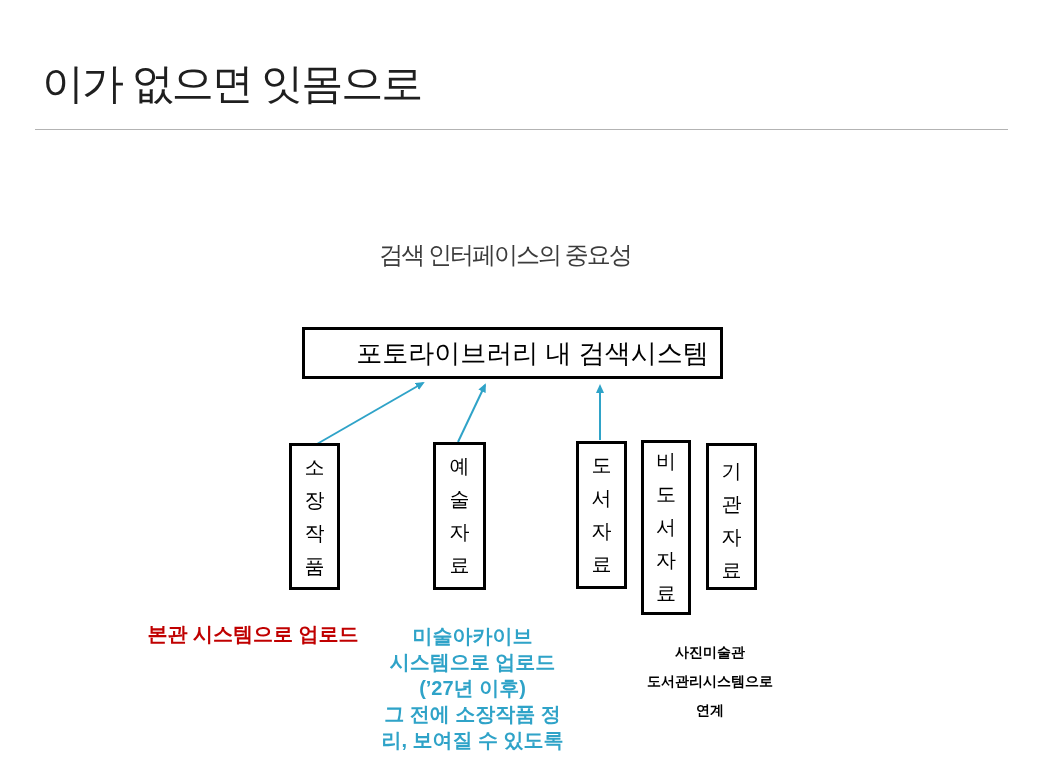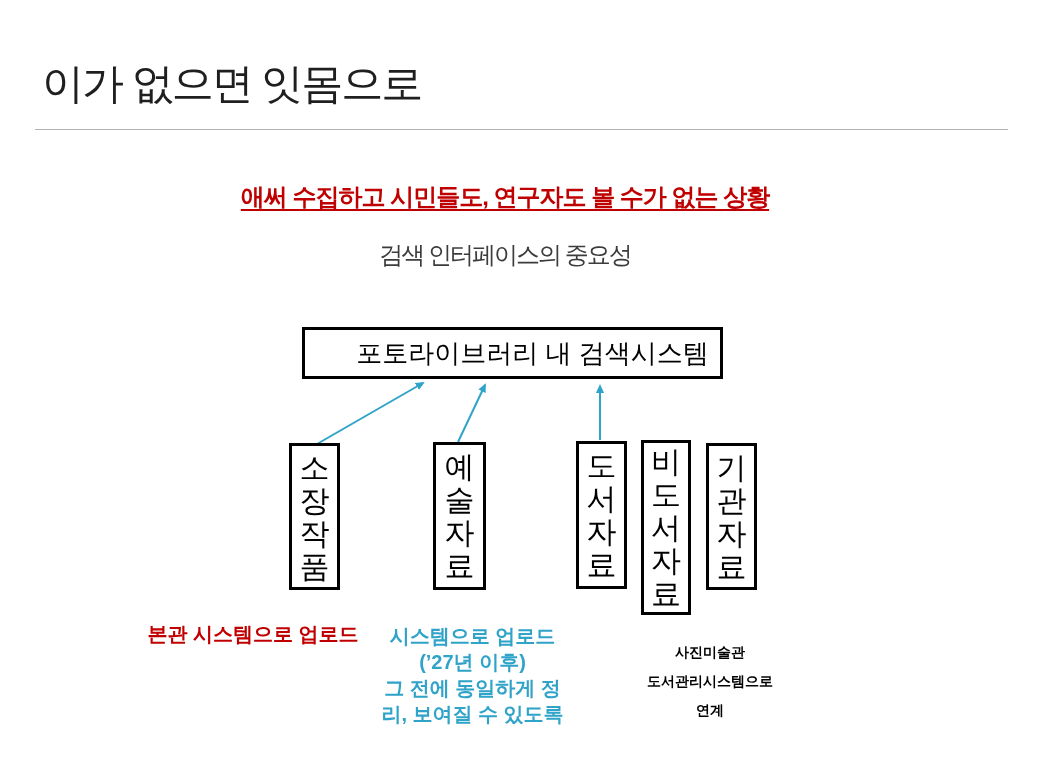--- a/index.html
+++ b/index.html
@@ -93,30 +93,30 @@
     position: absolute;
     border: 3px solid #000000;
     background: #ffffff;
     display: flex;
     align-items: center;
     justify-content: center;
   }
   .vbox .vlabel {
     width: 30px;
     text-align: center;
-    font-size: 30px;
+    font-size: 20px;
     line-height: 33px;
     color: #000000;
     word-break: break-all;
   }
   .vbox1 { left: 289px; top: 405px; width: 51px; height: 147px; }
   .vbox2 { left: 433px; top: 404px; width: 53px; height: 148px; }
   .vbox3 { left: 576px; top: 403px; width: 51px; height: 148px; }
   .vbox4 { left: 641px; top: 402px; width: 50px; height: 175px; }
-  .vbox5 { left: 706px; top: 405px; width: 51px; height: 147px; }
+  .vbox5 { left: 706px; top: 405px; width: 51px; height: 147px; align-items: flex-end; }
 
   .note { position: absolute; text-align: center; font-weight: bold; }
   .note .note-line { white-space: nowrap; }
 
   .note-red {
     left: 128px; top: 583px; width: 250px;
     font-size: 20px; color: #c00000;
   }
   .note-teal {
     left: 355px; top: 585px; width: 235px;
@@ -129,21 +129,20 @@
 </style>
 </head>
 <body>
 
 <div class="slide">
 
   <h1 class="title">이가 없으면 잇몸으로</h1>
 
   <div class="divider"></div>
 
-  <div class="red-heading">애써 수집하고 시민들도, 연구자도 볼 수가 없는 상황</div>
 
   <div class="subheading">검색 인터페이스의 중요성</div>
 
   <div class="root-box">
     <span>포토라이브러리 내 검색시스템</span>
   </div>
 
   <svg class="arrows-svg" viewBox="0 0 1043 778" xmlns="http://www.w3.org/2000/svg">
     <defs>
       <marker id="ah" markerWidth="9" markerHeight="8" refX="7" refY="4" orient="auto" markerUnits="userSpaceOnUse">
@@ -169,23 +168,24 @@
   </div>
   <div class="vbox vbox5">
     <div class="vlabel">기관자료</div>
   </div>
 
   <div class="note note-red">
     <div class="note-line">본관 시스템으로 업로드</div>
   </div>
 
   <div class="note note-teal">
+    <div class="note-line">미술아카이브</div>
     <div class="note-line">시스템으로 업로드</div>
     <div class="note-line">(’27년 이후)</div>
-    <div class="note-line">그 전에 동일하게 정</div>
+    <div class="note-line">그 전에 소장작품 정</div>
     <div class="note-line">리, 보여질 수 있도록</div>
   </div>
 
   <div class="note note-black">
     <div class="note-line">사진미술관</div>
     <div class="note-line">도서관리시스템으로</div>
     <div class="note-line">연계</div>
   </div>
 
 </div>

